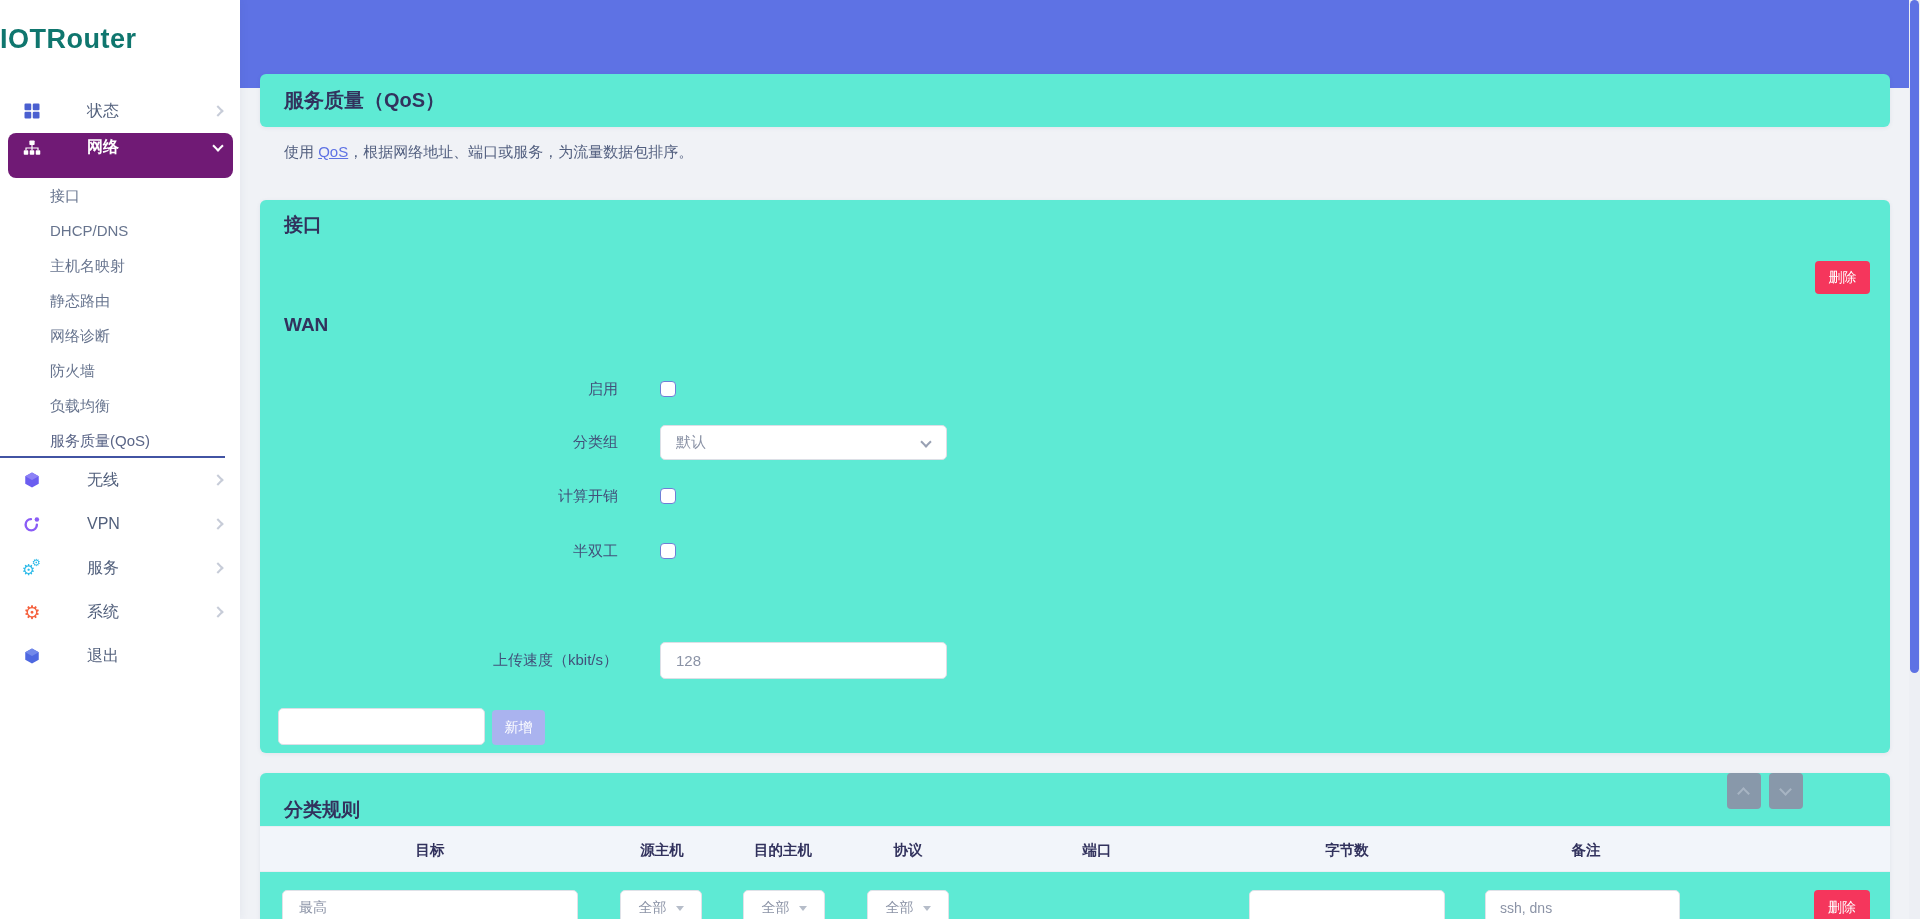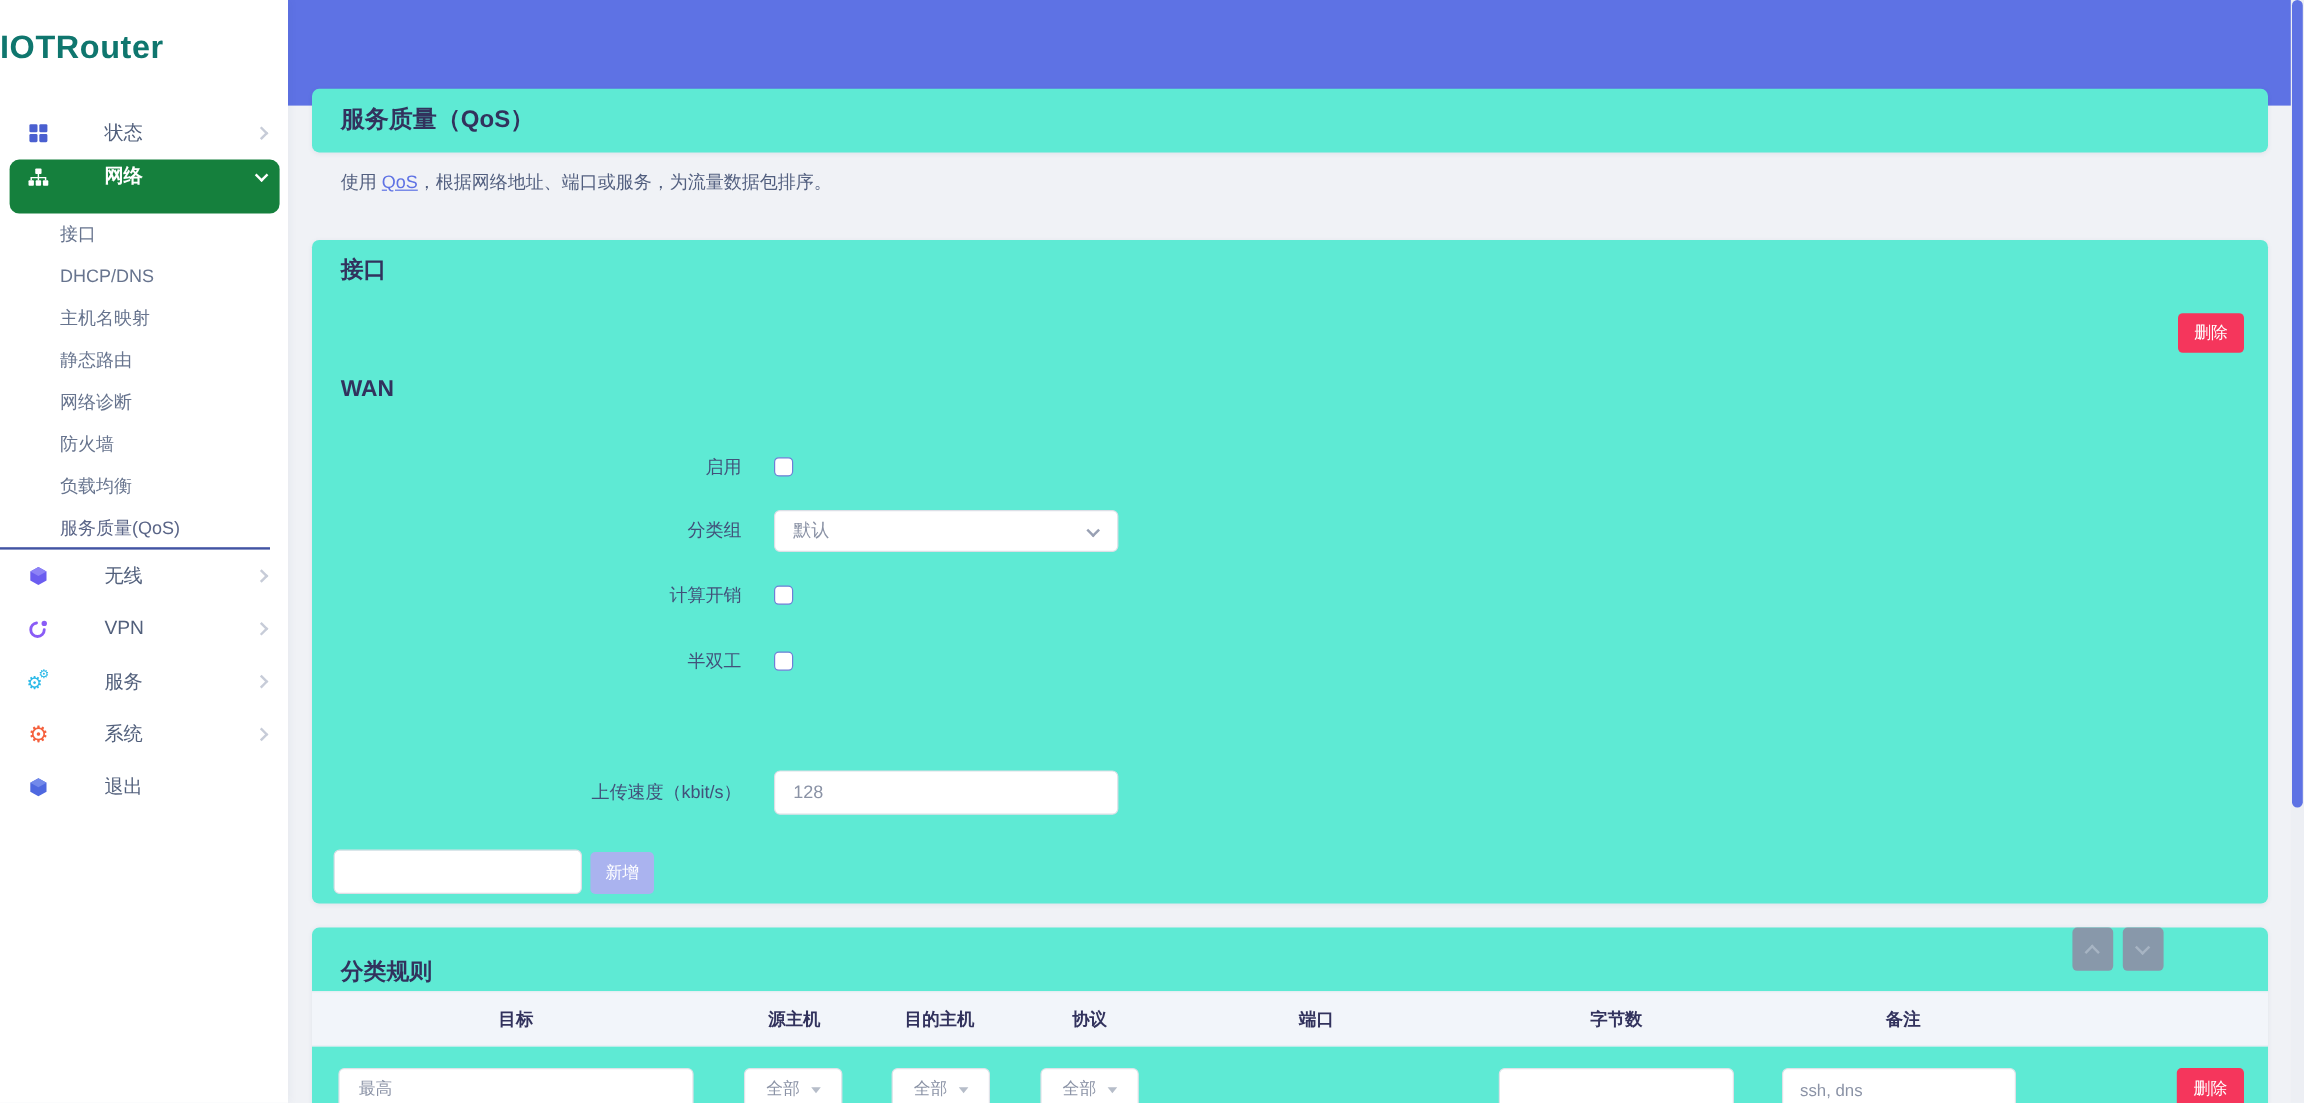--- a/index.html
+++ b/index.html
@@ -9,21 +9,21 @@
   
   .sidebar { position:absolute; left:0; top:0; width:240px; height:919px;
     background:#ffffff; z-index:20; box-shadow:2px 0 8px rgba(40,50,90,.05); }
   .logo { margin-top:24px; text-align:left; font-size:27px; font-weight:700;
     color:#0f766e; letter-spacing:.5px; }
   .nav { margin-top:34px; }
   .nav-item { display:flex; align-items:center; height:44px; padding:0 18px 0 22px;
     color:#52607c; font-size:16px; cursor:pointer;gap:31px; }
   .nav-item .ic { width:20px; height:20px; margin-right:14px; display:flex;
     align-items:center; justify-content:center; flex:0 0 20px; }
-  .nav-item.active { background:#15803d; color:#ffffff; border-radius:8px;
+  .nav-item.active { background:#701a75; color:#ffffff; border-radius:8px;
     margin:0 7px 0 8px; padding:0 11px 16px 14px; height:45px; font-weight:600; }
   .chev { width:8px; height:8px; border-right:2px solid #c7ccd8;
     border-bottom:2px solid #c7ccd8; transform:rotate(-45deg); margin-left:auto; }
   .chev.down { transform:rotate(45deg); border-color:#ffffff; margin-top:-4px; }
   .subnav { list-style:none; }
   .subnav li { height:35px; line-height:35px; padding-left:50px; font-size:15px;
     color:#67748e; cursor:pointer; }
   .subnav li.active { border-bottom:2px solid #4254a3; margin-right:15px; color:#5a6587; }
   .gear { line-height:1; }
 
@@ -46,21 +46,21 @@
 
   .card2 { top:200px; height:553px; }
   .sec-h { position:absolute; left:24px; font-size:19px; font-weight:700; color:#32325d; }
   .btn-danger { position:absolute; background:#f5365c; color:#fff; border:none;
     border-radius:4px; font-size:14px; cursor:pointer;
     font-family:"Liberation Sans","DejaVu Sans",sans-serif; }
   .del-top { right:20px; top:61px; width:55px; height:33px; }
 
   .frow { position:absolute; left:0; display:flex; align-items:center; width:100%; }
   .flabel { width:358px; text-align:right; font-size:15px; color:#42517a; flex:0 0 358px; }
-  .fctrl { margin-left:27px; display:flex; align-items:flex-end; }
+  .fctrl { margin-left:42px; display:flex; align-items:flex-end; }
   .cb { appearance:none; -webkit-appearance:none; width:16px; height:16px;
     border:1px solid #6f7fd6; border-radius:4px; background:#fff; cursor:pointer; }
   .selbox { position:relative; width:287px; height:35px; border:1px solid #dcdfe6;
     border-radius:5px; background:#fff; display:flex; align-items:center;
     padding-left:15px; font-size:15px; color:#8b93a6; cursor:pointer; }
   .selbox .sel-chev { position:absolute; right:16px; top:12px; width:8px; height:8px;
     border-right:2px solid #98a0b3; border-bottom:2px solid #98a0b3;
     transform:rotate(45deg); }
   .txt { width:287px; height:37px; border:1px solid #dcdfe6; border-radius:5px;
     padding-left:15px; font-size:15px; color:#8b93a6; background:#fff; outline:none;

